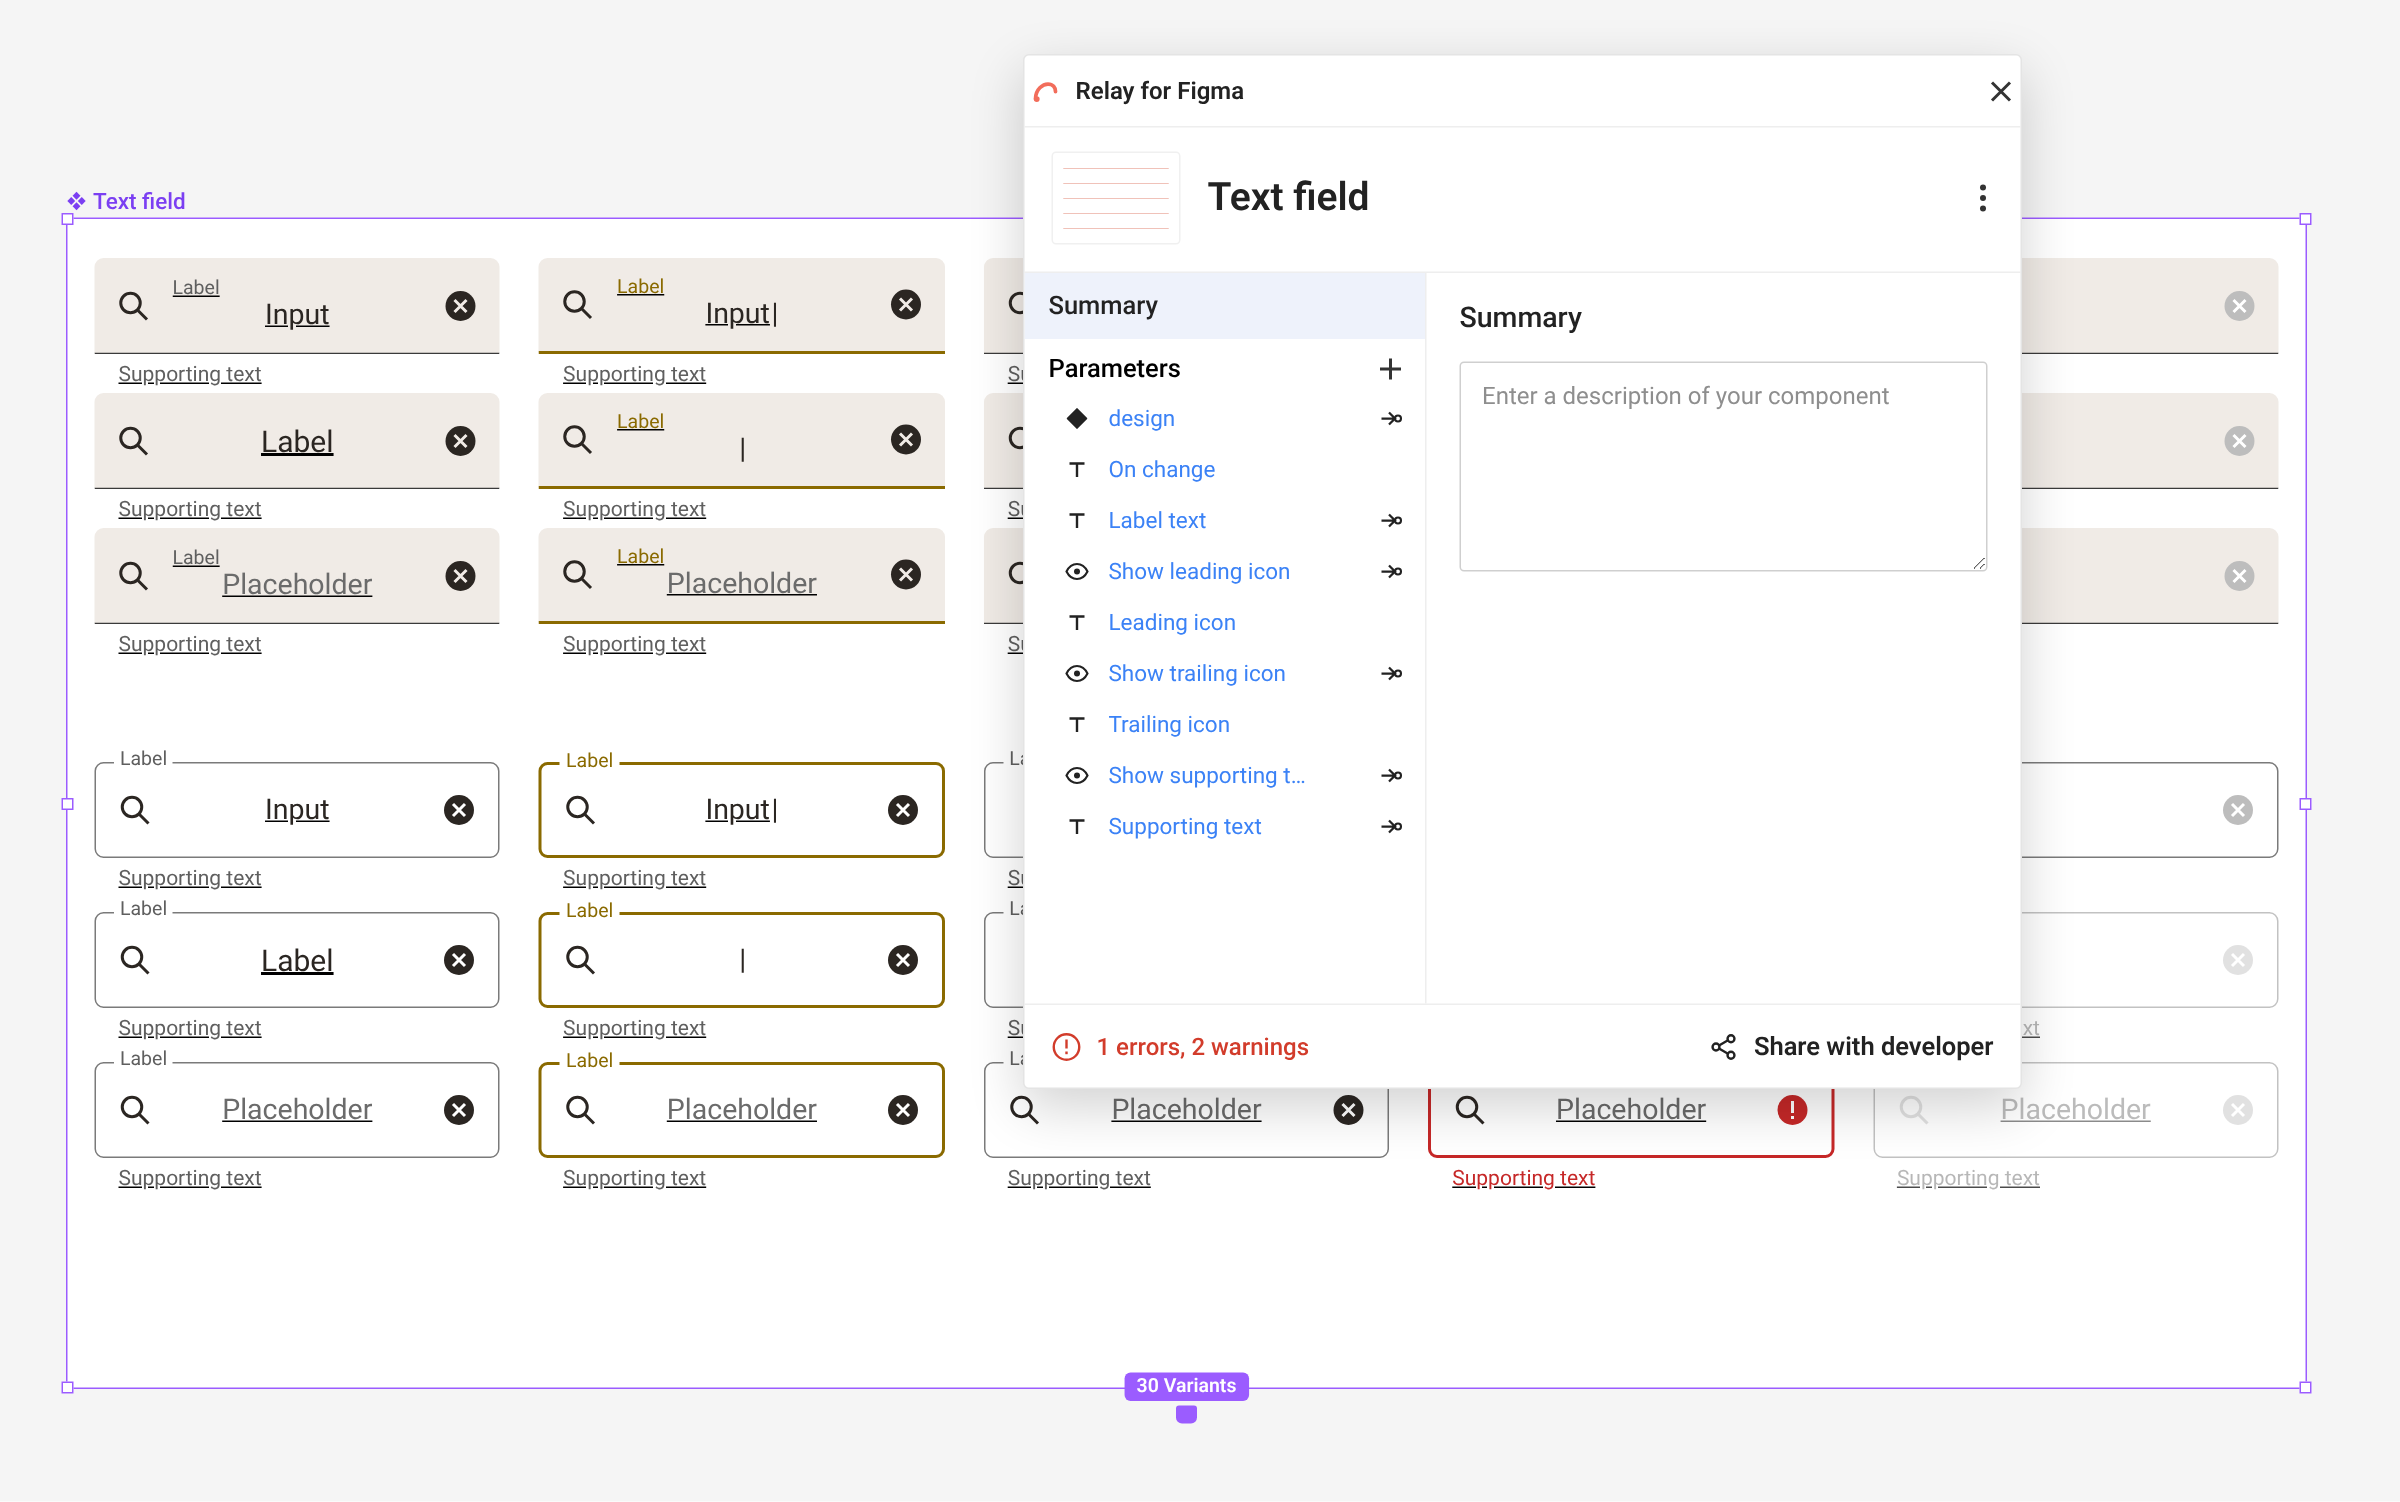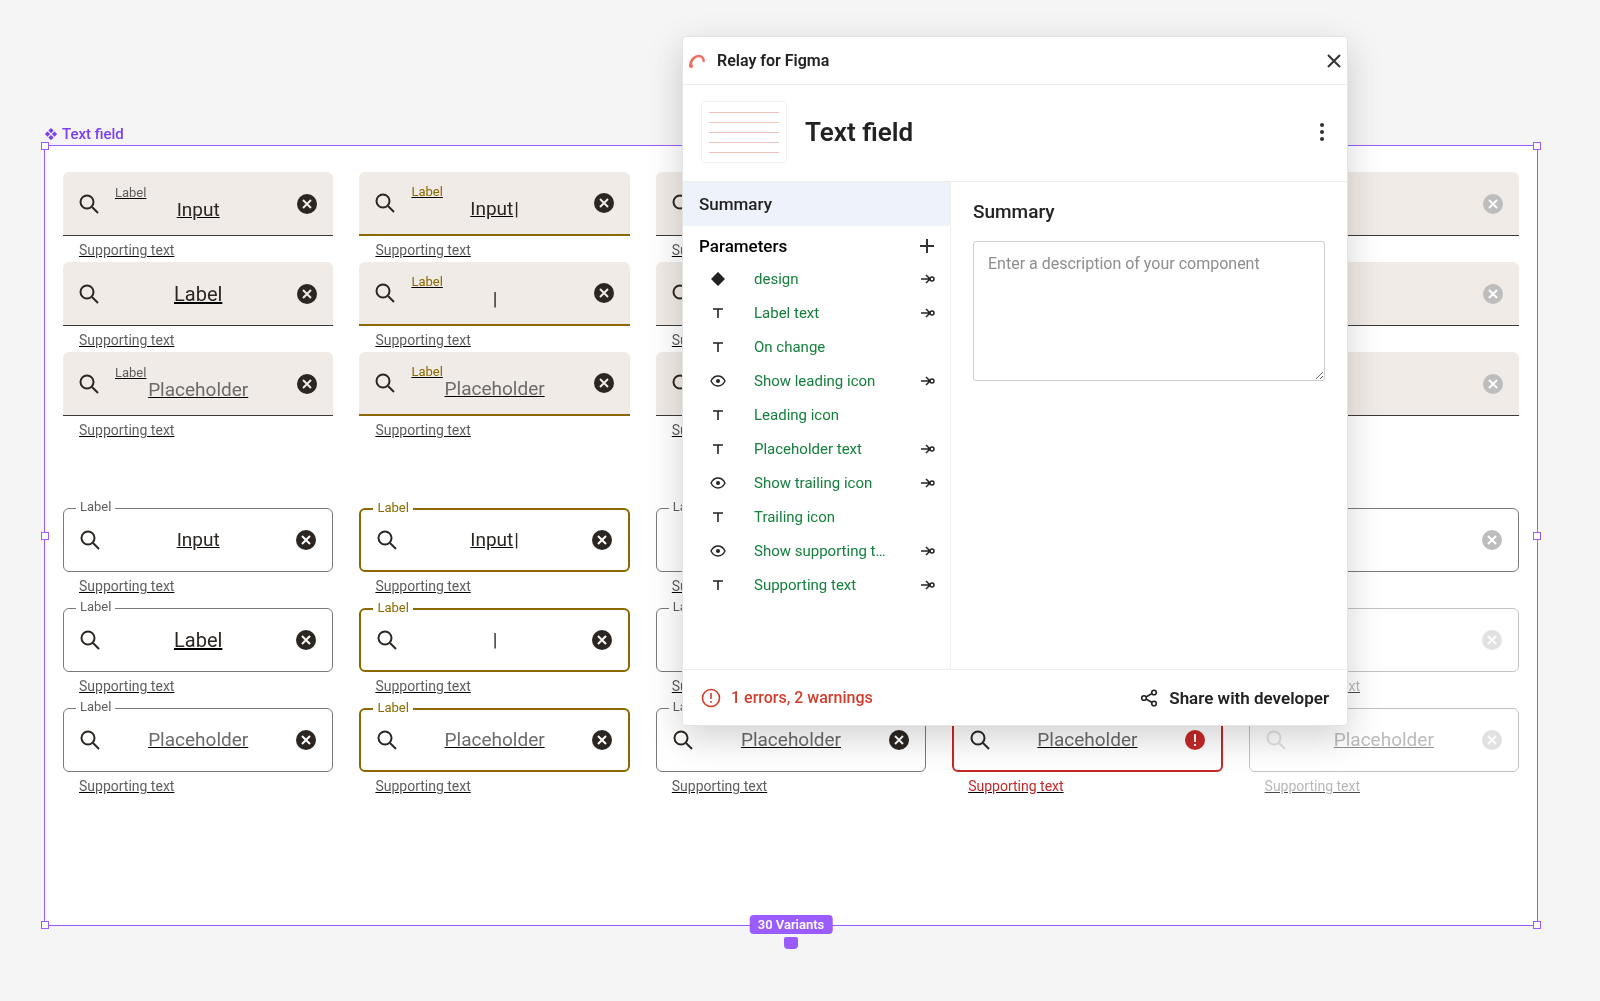--- a/index.html
+++ b/index.html
@@ -86,21 +86,21 @@
     background-size: 100% 10px; background-position: 0 4px; opacity:.6;}
   .comp-title { font-size:26px; font-weight:600; color:#222; flex:1; }
   .comp-menu { cursor:pointer; padding:4px; }
 
   .panel-body { flex:1; display:flex; min-height:0; }
   .side { width:268px; border-right:1px solid #eee; overflow:auto; }
   .side .sec { padding:12px 16px; font-size:17px; color:#222; }
   .side .sec.active { background:#eef2fb; font-weight:500; }
   .side .params-head { display:flex; align-items:center; justify-content:space-between; padding:10px 14px 6px 16px; font-size:17px; font-weight:500; }
   .side .params-head .add { cursor:pointer; }
-  .param { display:flex; align-items:center; gap:27px; padding:8px 14px 8px 26px; font-size:15px; font-family: ui-monospace, Menlo, monospace; color:#15803d; }
+  .param { display:flex; align-items:center; gap:12px; padding:8px 14px 8px 26px; font-size:15px; font-family: ui-monospace, Menlo, monospace; color:#3b82f6; }
   .param .pic { width:18px; display:flex; justify-content:center; }
   .param .plabel { flex:1; white-space:nowrap; overflow:hidden; text-overflow:ellipsis; }
   .param .interact { width:18px; display:flex; justify-content:center; }
 
   .content-pane { flex:1; padding:18px 22px; }
   .content-pane h3 { font-size:19px; font-weight:500; color:#222; margin-bottom:18px; }
   .desc-box { width:100%; height:140px; border:1px solid #cfcfcf; border-radius:3px; padding:12px 14px; font-size:16px; color:#3b82f6; resize:both; }
   .desc-box::placeholder { color:#8e8e8e; }
 
   .panel-footer { height:56px; border-top:1px solid #eee; display:flex; align-items:center; justify-content:space-between; padding:0 18px; }
@@ -690,39 +690,39 @@
                 <circle cx="13" cy="7" r="2" stroke="#222" stroke-width="1.4" fill="none"></circle>
               </svg>
             </span>
           </div>
           <div class="param">
             <span class="pic">
               <svg width="14" height="14" viewBox="0 0 14 14">
                 <path d="M2 3h10M7 3v9" stroke="#222" stroke-width="1.6"></path>
               </svg>
             </span>
+            <span class="plabel">On change</span>
+            <span class="interact"></span>
+          </div>
+          <div class="param">
+            <span class="pic">
+              <svg width="14" height="14" viewBox="0 0 14 14">
+                <path d="M2 3h10M7 3v9" stroke="#222" stroke-width="1.6"></path>
+              </svg>
+            </span>
             <span class="plabel">Label text</span>
             <span class="interact">
               <svg width="16" height="14" viewBox="0 0 16 14">
                 <path d="M2 7h8M7 3l4 4-4 4" stroke="#222" stroke-width="1.5" fill="none"></path>
                 <circle cx="13" cy="7" r="2" stroke="#222" stroke-width="1.4" fill="none"></circle>
               </svg>
             </span>
           </div>
           <div class="param">
             <span class="pic">
-              <svg width="14" height="14" viewBox="0 0 14 14">
-                <path d="M2 3h10M7 3v9" stroke="#222" stroke-width="1.6"></path>
-              </svg>
-            </span>
-            <span class="plabel">On change</span>
-            <span class="interact"></span>
-          </div>
-          <div class="param">
-            <span class="pic">
               <svg width="16" height="12" viewBox="0 0 16 12">
                 <path d="M1 6c2-4 5-5 7-5s5 1 7 5c-2 4-5 5-7 5S3 10 1 6z" stroke="#222" stroke-width="1.4" fill="none"></path>
                 <circle cx="8" cy="6" r="2" fill="#222"></circle>
               </svg>
             </span>
             <span class="plabel">Show leading icon</span>
             <span class="interact">
               <svg width="16" height="14" viewBox="0 0 16 14">
                 <path d="M2 7h8M7 3l4 4-4 4" stroke="#222" stroke-width="1.5" fill="none"></path>
                 <circle cx="13" cy="7" r="2" stroke="#222" stroke-width="1.4" fill="none"></circle>
@@ -730,34 +730,20 @@
             </span>
           </div>
           <div class="param">
             <span class="pic">
               <svg width="14" height="14" viewBox="0 0 14 14">
                 <path d="M2 3h10M7 3v9" stroke="#222" stroke-width="1.6"></path>
               </svg>
             </span>
             <span class="plabel">Leading icon</span>
             <span class="interact"></span>
-          </div>
-          <div class="param">
-            <span class="pic">
-              <svg width="14" height="14" viewBox="0 0 14 14">
-                <path d="M2 3h10M7 3v9" stroke="#222" stroke-width="1.6"></path>
-              </svg>
-            </span>
-            <span class="plabel">Placeholder text</span>
-            <span class="interact">
-              <svg width="16" height="14" viewBox="0 0 16 14">
-                <path d="M2 7h8M7 3l4 4-4 4" stroke="#222" stroke-width="1.5" fill="none"></path>
-                <circle cx="13" cy="7" r="2" stroke="#222" stroke-width="1.4" fill="none"></circle>
-              </svg>
-            </span>
           </div>
           <div class="param">
             <span class="pic">
               <svg width="16" height="12" viewBox="0 0 16 12">
                 <path d="M1 6c2-4 5-5 7-5s5 1 7 5c-2 4-5 5-7 5S3 10 1 6z" stroke="#222" stroke-width="1.4" fill="none"></path>
                 <circle cx="8" cy="6" r="2" fill="#222"></circle>
               </svg>
             </span>
             <span class="plabel">Show trailing icon</span>
             <span class="interact">

